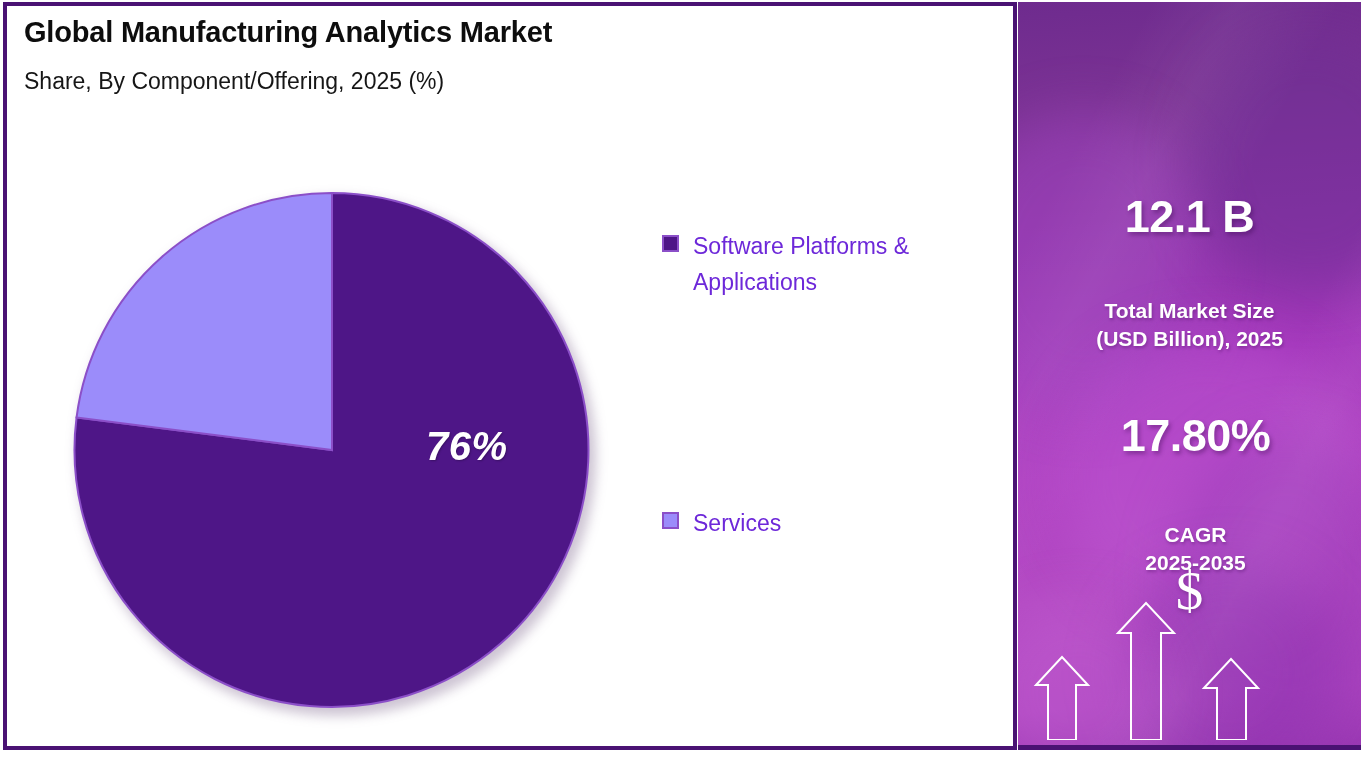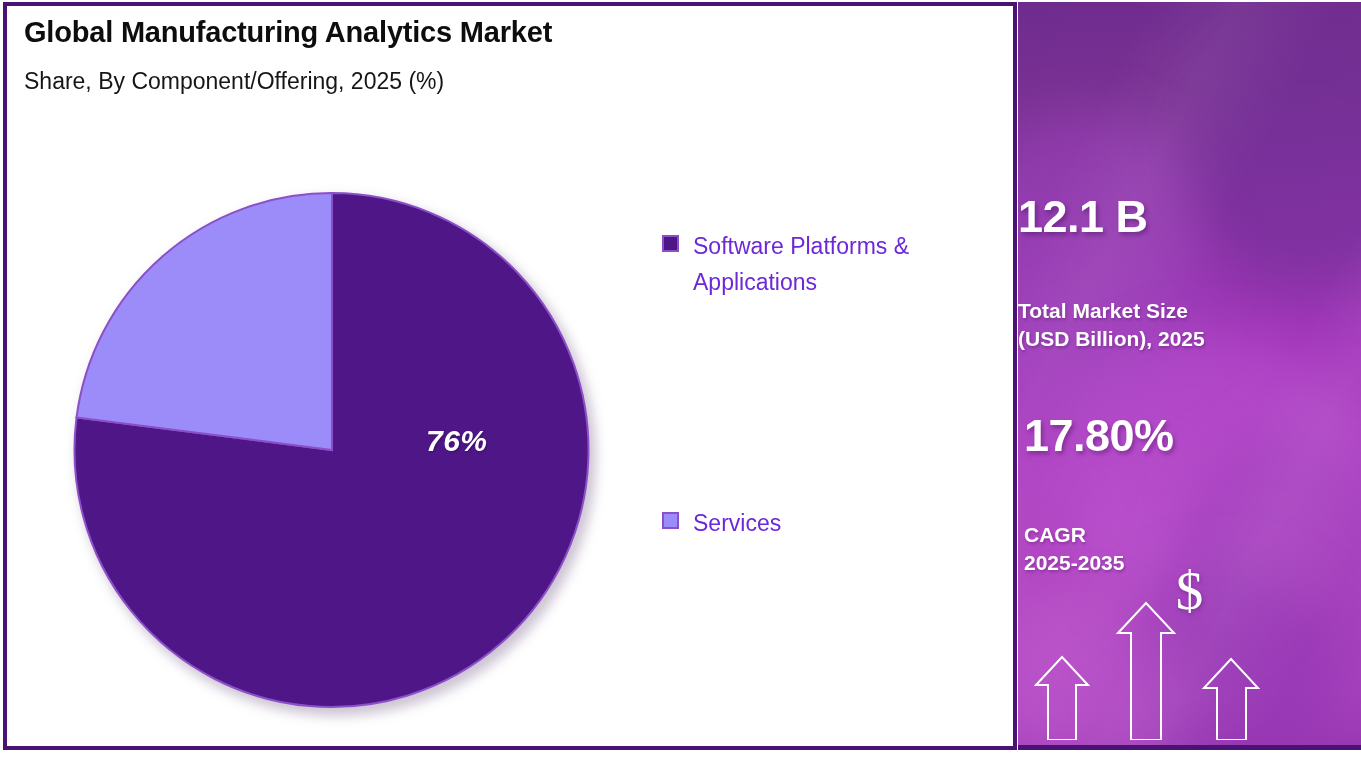--- a/index.html
+++ b/index.html
@@ -83,21 +83,21 @@
   }
   #pie-svg {
     position: absolute;
     left: 0;
     top: 0;
   }
   #pie-label-76 {
     position: absolute;
     left: 355px;
     top: 235px;
-    font-size: 30px;
+    font-size: 40px;
     font-weight: bold;
     font-style: italic;
     color: #ffffff;
     letter-spacing: 0.5px;
     text-shadow: 1px 1px 2px rgba(0,0,0,0.25);
   }
 
   
   #legend {
     position: absolute;
@@ -196,21 +196,21 @@
   #brand-tagline {
     font-size: 8.6px;
     font-weight: bold;
     color: #ffffff;
     letter-spacing: 1.65px;
     margin-top: 5px;
     white-space: nowrap;
   }
 
   
-  .stat-block { position: absolute; width: 343px; }
+  .stat-block { position: absolute; width: 343px; text-align: center; }
   #stat-size  { top: 192px; }
   #stat-cagr  { top: 411px; padding-left: 6px; }
 
   .stat-value {
     font-size: 45px;
     font-weight: bold;
     color: #ffffff;
     letter-spacing: -0.5px;
     line-height: 1;
     text-shadow: 2px 3px 4px rgba(60, 10, 80, 0.40);

